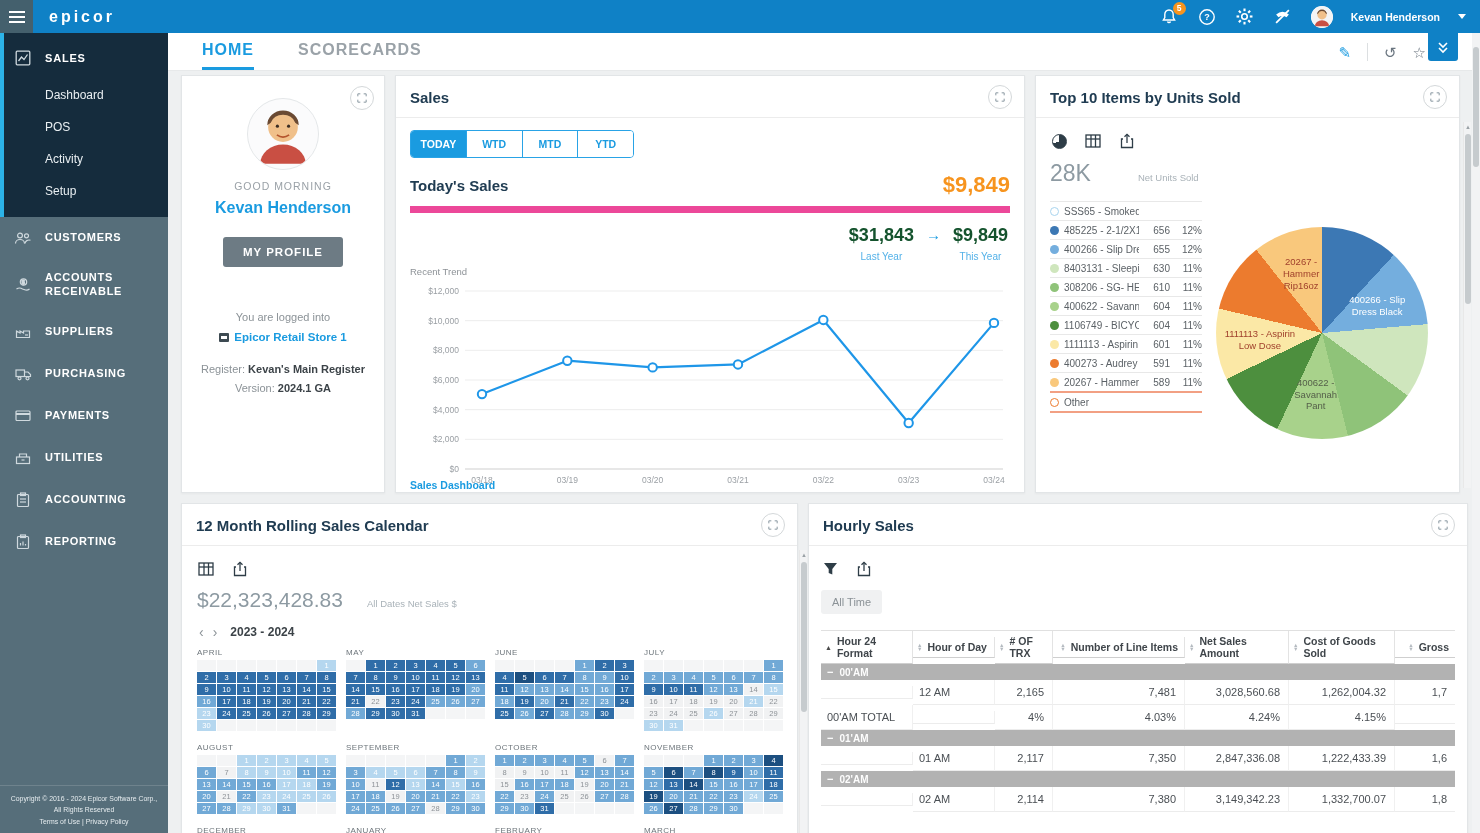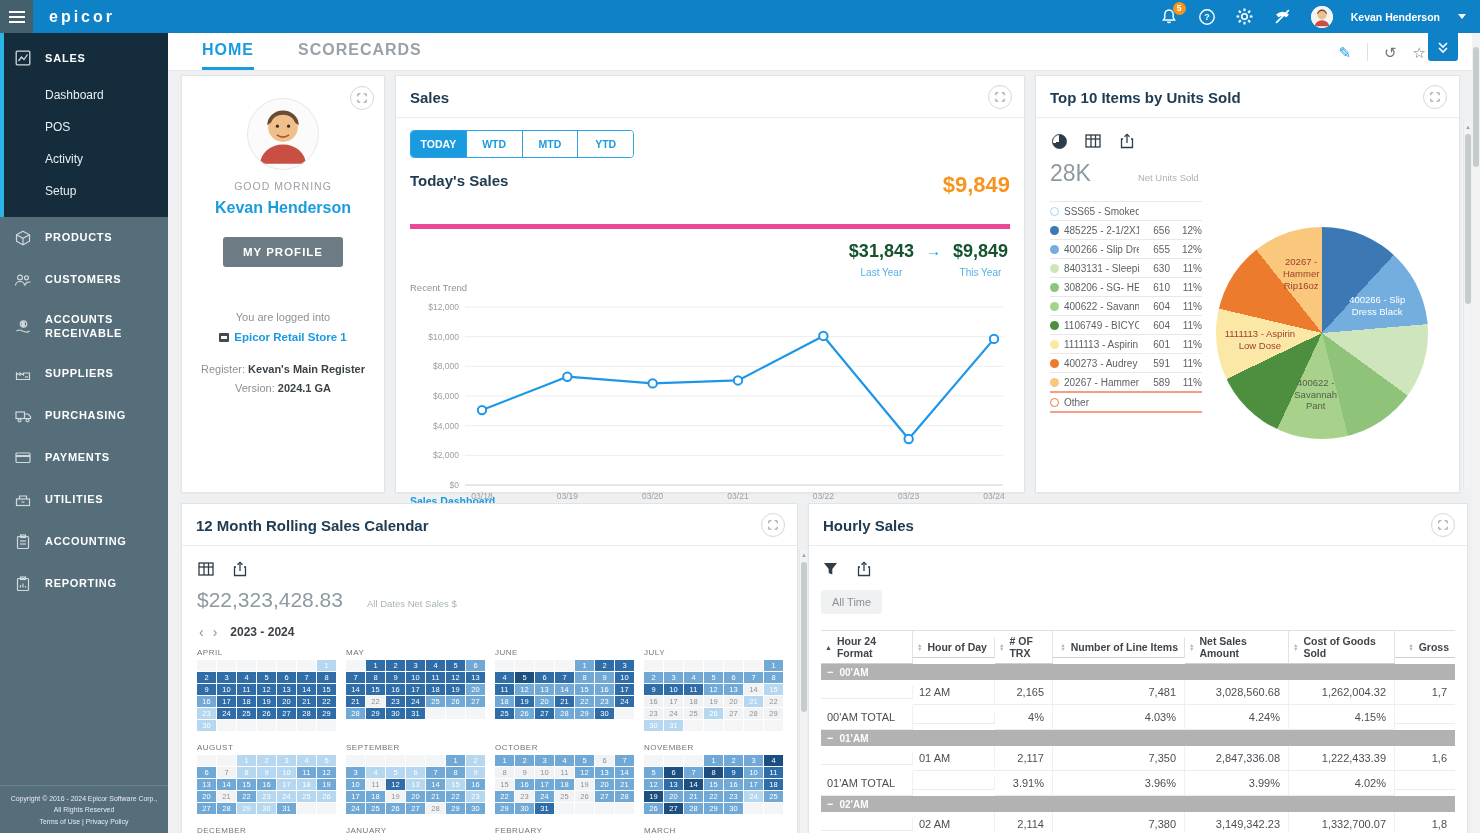--- a/index.html
+++ b/index.html
@@ -64,21 +64,21 @@
   .ver-line { text-align:center; font-size:11px; color:#8b9297; margin-top:7px; }
   .ver-line b { color:#3c4348; }
 
   
   .sales-card { width:630px; display:flex; flex-direction:column; }
   .sales-body { padding:10px 14px 0; flex:1; position:relative; }
   .range-tabs { display:flex; margin:2px 0 14px; width:224px; border-radius:4px; overflow:hidden; border:1px solid #29a3e6; }
   .rtab { flex:1; text-align:center; font-size:10.5px; font-weight:bold; color:#1a9be0; padding:7px 0; background:#fff; border-right:1px solid #29a3e6; cursor:pointer; }
   .rtab:last-child { border-right:none; }
   .rtab.active { background:#1a9be0; color:#fff; }
-  .sales-head-row { display:flex; align-items:flex-start; justify-content:space-between; border-bottom:5px solid #ec4899; padding-bottom:26px; }
+  .sales-head-row { display:flex; align-items:center; justify-content:space-between; border-bottom:7px solid #ec4899; padding-bottom:8px; }
   .sales-heading { font-size:15px; font-weight:bold; color:#203c52; }
   .sales-amount { font-size:22px; font-weight:bold; color:#f7941e; }
   .compare-row { display:flex; justify-content:flex-end; align-items:flex-start; gap:12px; margin-top:12px; padding-right:2px; }
   .cmp-col { text-align:center; }
   .cmp-val { font-size:18px; font-weight:bold; color:#14532d; }
   .cmp-lbl { font-size:10px; color:#53b1e8; margin-top:5px; }
   .cmp-arrow { color:#1a9be0; font-size:15px; font-weight:bold; margin-top:1px; }
   .trend-label { font-size:9.5px; color:#8d9297; margin-top:4px; }
   .sales-link { position:absolute; left:14px; bottom:8px; font-size:10.5px; font-weight:bold; color:#1a9be0; cursor:pointer; }
 
@@ -224,30 +224,20 @@
       <span>SALES</span>
     </div>
     <div>
         <div class="sb-sub">Dashboard</div>
         <div class="sb-sub">POS</div>
         <div class="sb-sub">Activity</div>
         <div class="sb-sub">Setup</div>
       </div>
   </div>
   <div>
-      <div class="sb-item">
-        <span class="icon">
-          <svg width="16" height="16" viewBox="0 0 16 16" fill="none" stroke="currentColor" stroke-width="1.2">
-            <polygon points="8,1.3 14.5,4.8 14.5,11.2 8,14.7 1.5,11.2 1.5,4.8"></polygon>
-            <polyline points="1.5,4.8 8,8.2 14.5,4.8"></polyline>
-            <line x1="8" y1="8.2" x2="8" y2="14.7"></line>
-          </svg>
-        </span>
-        <span style="max-width: 104px;">PRODUCTS</span>
-      </div>
       <div class="sb-item">
         <span class="icon">
           <svg width="18" height="14" viewBox="0 0 18 14" fill="none" stroke="currentColor" stroke-width="1.2">
             <circle cx="6" cy="4.5" r="2.4"></circle>
             <circle cx="12.5" cy="4.8" r="2"></circle>
             <path d="M1.5,12.5 a4.5,4 0 0 1 9,0"></path>
             <path d="M11,12.5 a4,3.6 0 0 1 5.5,-3.2"></path>
           </svg>
         </span>
         <span style="max-width: 104px;">CUSTOMERS</span>
@@ -1093,29 +1083,20 @@
               </div>
               <div class="tr">
                 <div class="td c0"></div>
                 <div class="td c1">01 AM</div>
                 <div class="td c2 num">2,117</div>
                 <div class="td c3 num">7,350</div>
                 <div class="td c4 num">2,847,336.08</div>
                 <div class="td c5 num">1,222,433.39</div>
                 <div class="td c6 num">1,6</div>
               </div>
-              <div class="tr">
-                <div class="td c0">01'AM TOTAL</div>
-                <div class="td c1"></div>
-                <div class="td c2 num">3.91%</div>
-                <div class="td c3 num">3.96%</div>
-                <div class="td c4 num">3.99%</div>
-                <div class="td c5 num">4.02%</div>
-                <div class="td c6 num"></div>
-              </div>
               <div class="group-bar">
                 <span class="minus">−</span>
                 <span>02'AM</span>
               </div>
               <div class="tr">
                 <div class="td c0"></div>
                 <div class="td c1">02 AM</div>
                 <div class="td c2 num">2,114</div>
                 <div class="td c3 num">7,380</div>
                 <div class="td c4 num">3,149,342.23</div>

